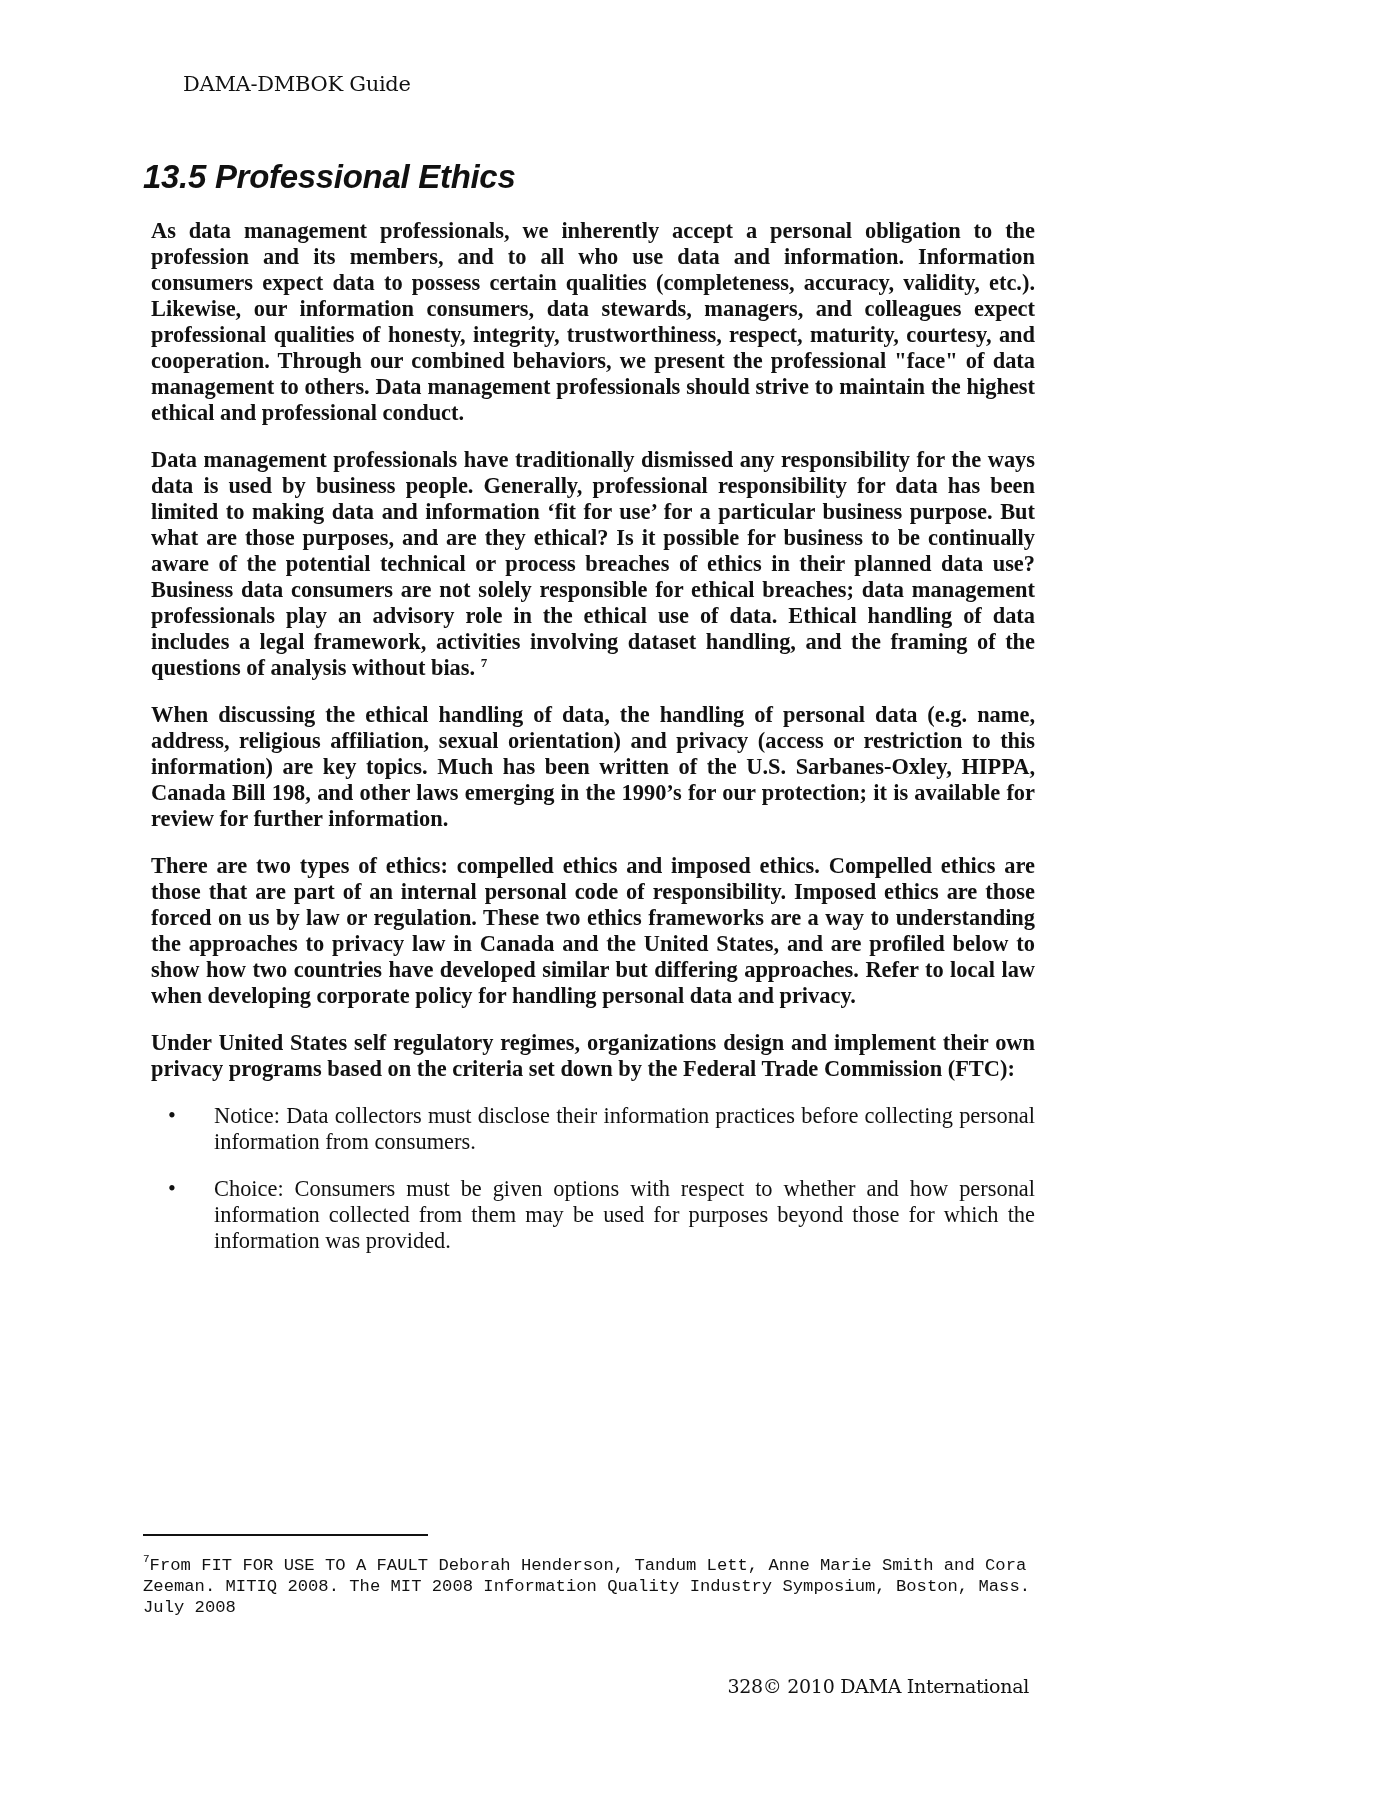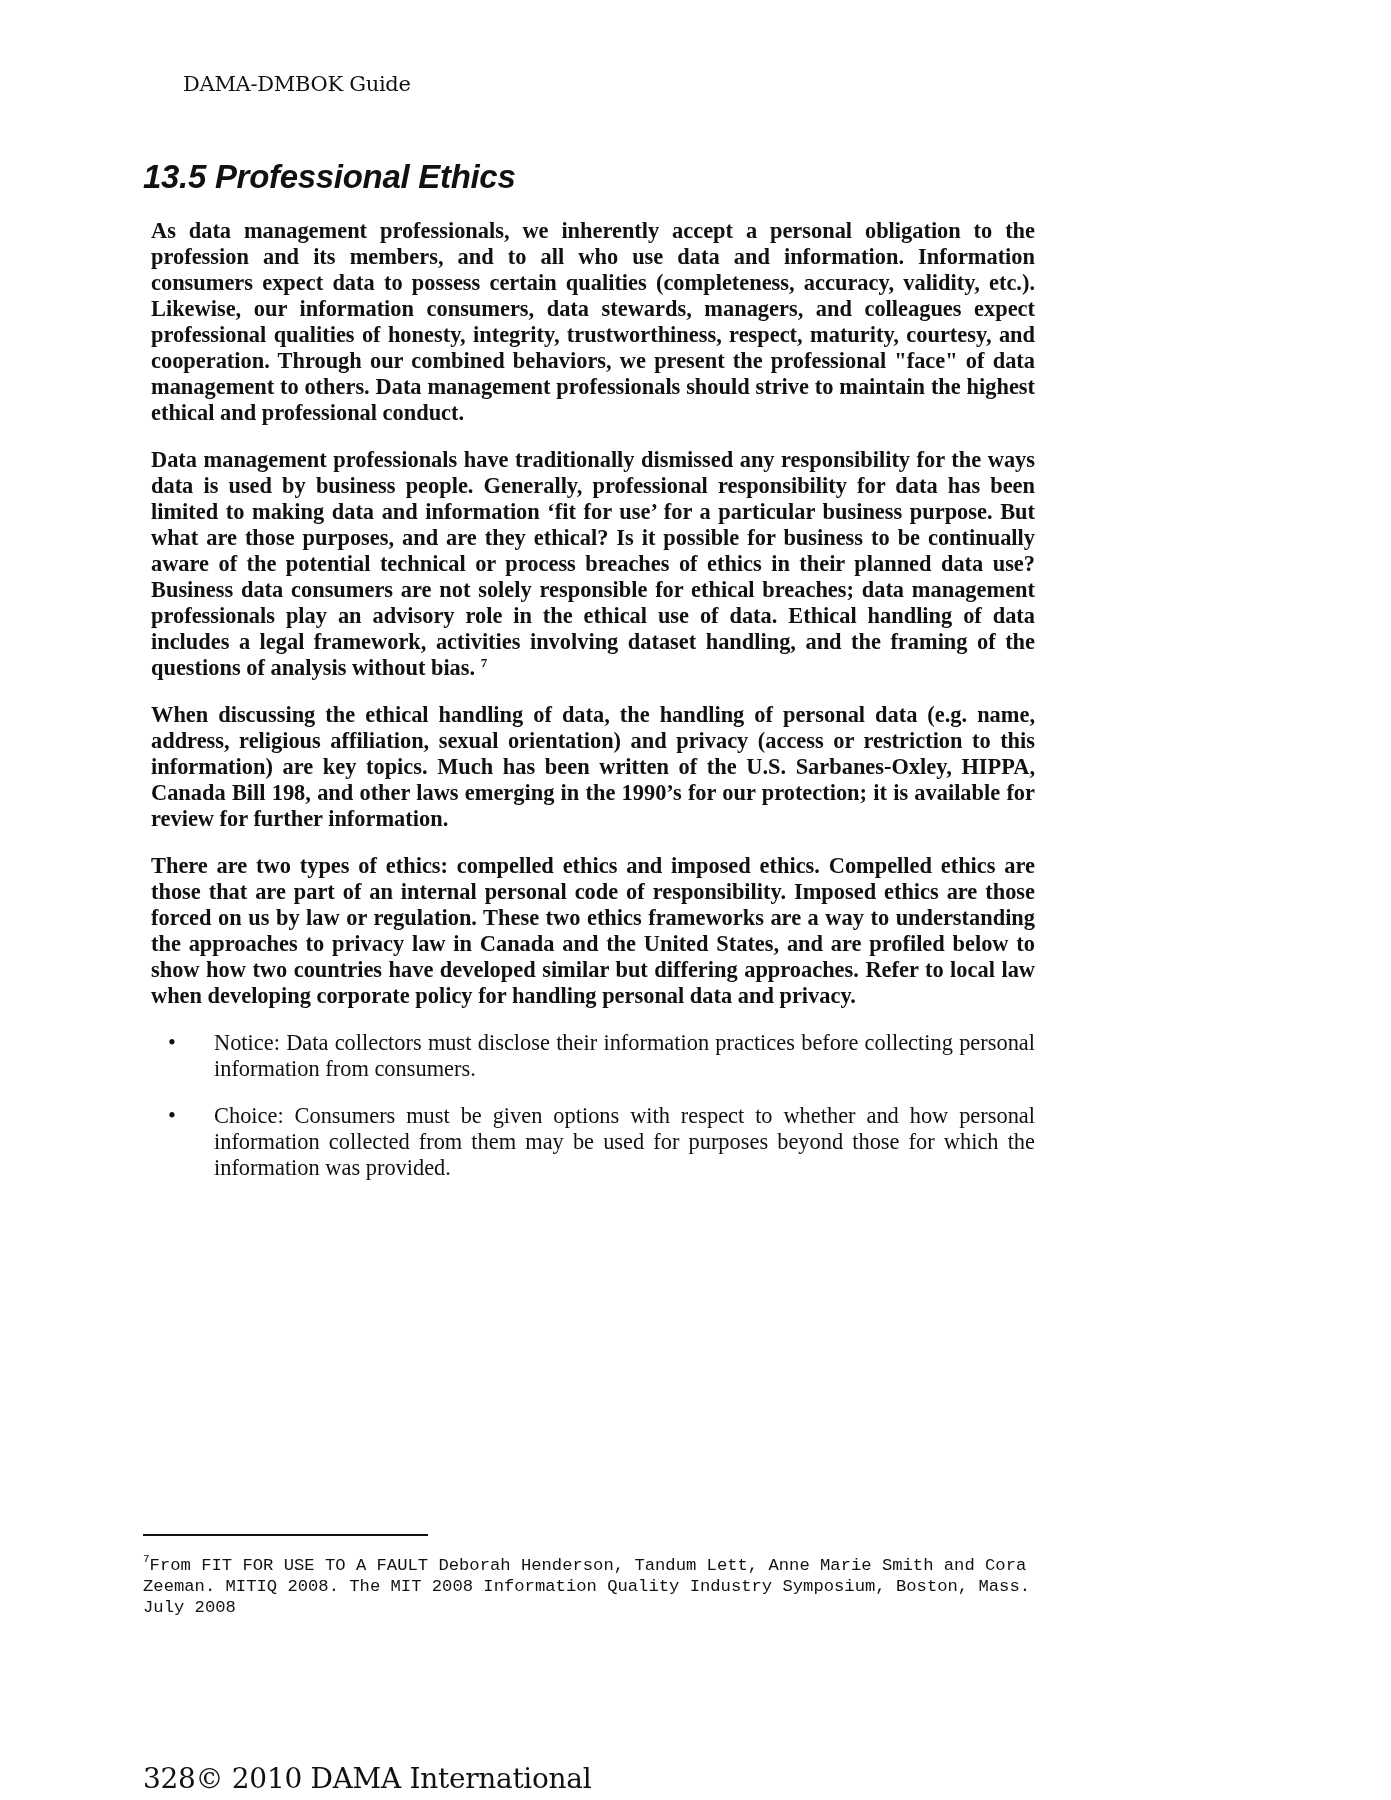--- a/index.html
+++ b/index.html
@@ -29,39 +29,40 @@
       position: absolute; top: 1534px; left: 0; width: 285px; height: 0;
       border-top: 2px solid #111;
     }
     .footnote {
       position: absolute; top: 1360px; left: 0; width: 892px;
       font-family: Liberation Mono, monospace;
       font-size: 17.2px; line-height: 21px;
     }
     .footnote sup { font-size: 11px; vertical-align: 8px; line-height: 0; }
     .page-footer {
-      position: absolute; top: 1762px; left: 0; width: 886px;
+      position: absolute; top: 1675px; left: 0; width: 886px;
       font-family: "DejaVu Serif", "Liberation Serif", serif;
-      font-size: 28px; letter-spacing: -0.3px;
-      display: flex; justify-content: flex-start;
+      font-size: 19px; letter-spacing: -0.3px;
+      display: flex; justify-content: flex-end;
     }
   </style>
 </head>
 <body>
 
 <div class="page">
   <div class="running-header">DAMA-DMBOK Guide</div>
 
   <h2 class="section-title">13.5 Professional Ethics</h2>
 
   <div class="body">
     <p>As data management professionals, we inherently accept a personal obligation to the profession and its members, and to all who use data and information. Information consumers expect data to possess certain qualities (completeness, accuracy, validity, etc.). Likewise, our information consumers, data stewards, managers, and colleagues expect professional qualities of honesty, integrity, trustworthiness, respect, maturity, courtesy, and cooperation. Through our combined behaviors, we present the professional "face" of data management to others. Data management professionals should strive to maintain the highest ethical and professional conduct.</p>
     <p><span>Data management professionals have traditionally dismissed any responsibility for the ways data is used by business people.  Generally, professional responsibility for data has been limited to making data and information ‘fit for use’ for a particular business purpose.  But what are those purposes, and are they ethical?  Is it possible for business to be continually aware of the potential technical or process breaches of ethics in their planned data use?  Business data consumers are not solely responsible for ethical breaches; data management professionals play an advisory role in the ethical use of data.  Ethical handling of data includes a legal framework, activities involving dataset handling, and the framing of the questions of analysis without bias.</span> <sup>7</sup></p>
     <p>When discussing the ethical handling of data, the handling of personal data (e.g. name, address, religious affiliation, sexual orientation) and privacy (access or restriction to this information) are key topics.  Much has been written of the U.S. Sarbanes-Oxley, HIPPA, Canada Bill 198, and other laws emerging in the 1990’s for our protection; it is available for review for further information.</p>
     <p>There are two types of ethics: compelled ethics and imposed ethics.  Compelled ethics are those that are part of an internal personal code of responsibility. Imposed ethics are those forced on us by law or regulation.  These two ethics frameworks are a way to understanding the approaches to privacy law in Canada and the United States, and are profiled below to show how two countries have developed similar but differing approaches.  Refer to local law when developing corporate policy for handling personal data and privacy.</p>
+    <p>Under United States self regulatory regimes, organizations design and implement their own privacy programs based on the criteria set down by the Federal Trade Commission (FTC):</p>
     <ul class="bullets">
       <li>
         <span class="bullet">•</span>
         <span>Notice: Data collectors must disclose their information practices before collecting personal information from consumers.</span>
       </li>
       <li>
         <span class="bullet">•</span>
         <span>Choice: Consumers must be given options with respect to whether and how personal information collected from them may be used for purposes beyond those for which the information was provided.</span>
       </li>
     </ul>

